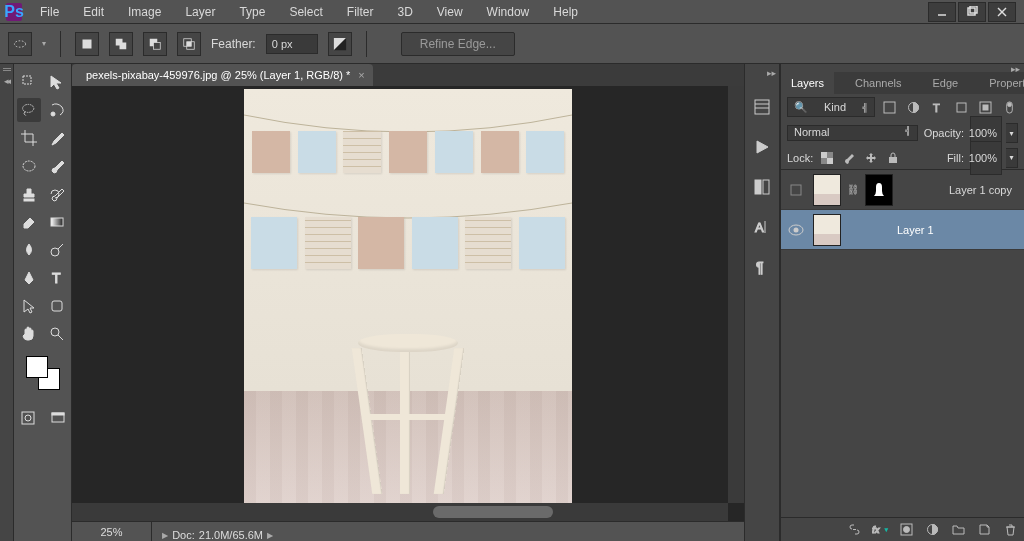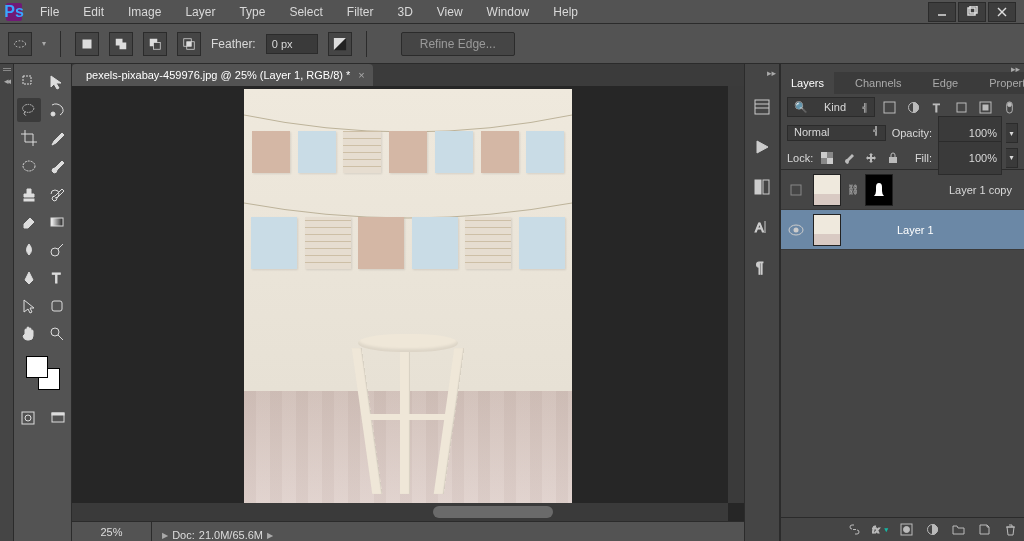--- a/index.html
+++ b/index.html
@@ -98,21 +98,21 @@
   .ptab-menu { margin-left:auto; width:18px; text-align:center; color:#aaa; font-size:11px; }
   .panel-body { background:#454545; font-size:11px; }
 
   .row { display:flex; align-items:center; height:26px; padding:0 6px; gap:6px; }
   .filter-sel { flex:0 0 88px; height:20px; background:#3a3a3a; border:1px solid #2b2b2b; display:flex; align-items:center; padding:0 6px; justify-content:space-between; font-size:11px;}
   .mini { width:18px; height:18px; display:flex; align-items:center; justify-content:center; color:#bbb; }
   .mini svg { width:13px; height:13px; fill:#bbb; stroke:#bbb; }
 
   .blend-sel { flex:1 1 auto; height:16px; background:#3a3a3a; border:1px solid #2b2b2b; display:flex; align-items:flex-start; padding:0 6px; justify-content:space-between;}
   .pct-box { display:flex; align-items:center; gap:4px; }
-  .pct-field { width:64px; height:20px; background:#3a3a3a; border:1px solid #2b2b2b; display:flex; align-items:center; justify-content:flex-end; padding:16px 4px; }
+  .pct-field { width:32px; height:20px; background:#3a3a3a; border:1px solid #2b2b2b; display:flex; align-items:center; justify-content:flex-end; padding:16px 4px; }
   .pct-drop { width:12px; height:20px; background:#3a3a3a; border:1px solid #2b2b2b; border-left:none; display:flex; align-items:center; justify-content:center; font-size:8px;}
 
   .lock-row { display:flex; align-items:center; height:24px; padding:0 6px; gap:6px; border-bottom:1px solid #2b2b2b;}
   .lock-ico { width:16px; height:16px; display:flex; align-items:center; justify-content:center;}
 
   .layer-list { display:flex; flex-direction:column; }
   .layer-row { height:40px; display:flex; align-items:center; padding:0 6px; gap:8px; border-bottom:1px solid #3a3a3a; }
   .layer-row.sel { background:#6b88a6; color:#fff; }
   .eye { width:18px; display:flex; justify-content:center; color:#ccc; }
   .thumb-box { width:28px; height:32px; background:#e8e3d7; border:1px solid #222; position:relative; overflow:hidden;}

